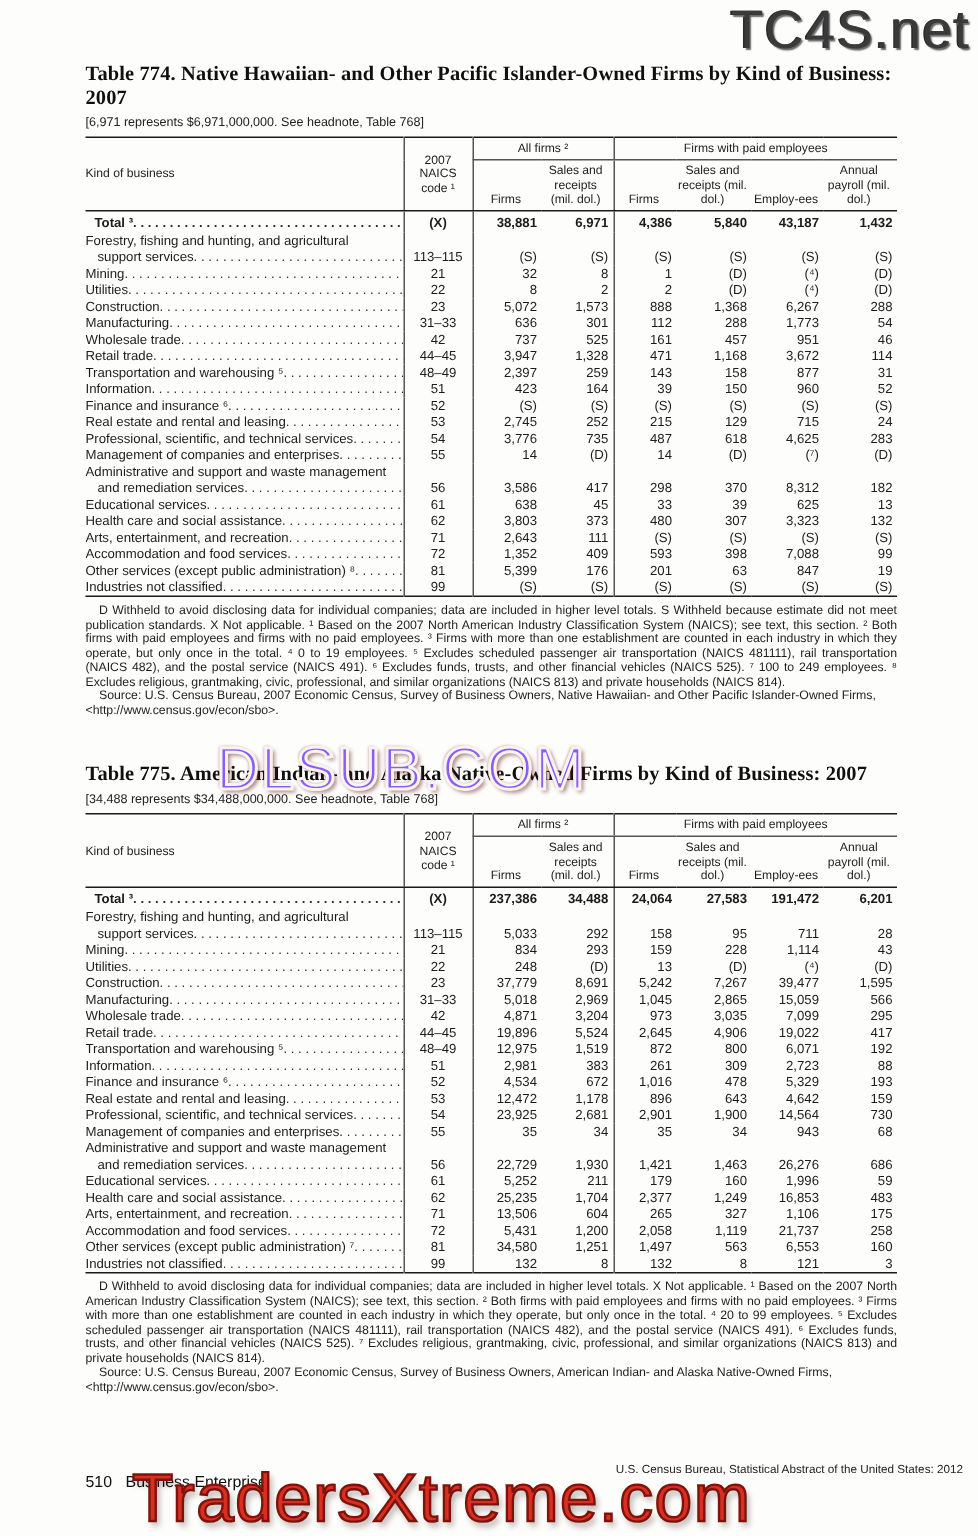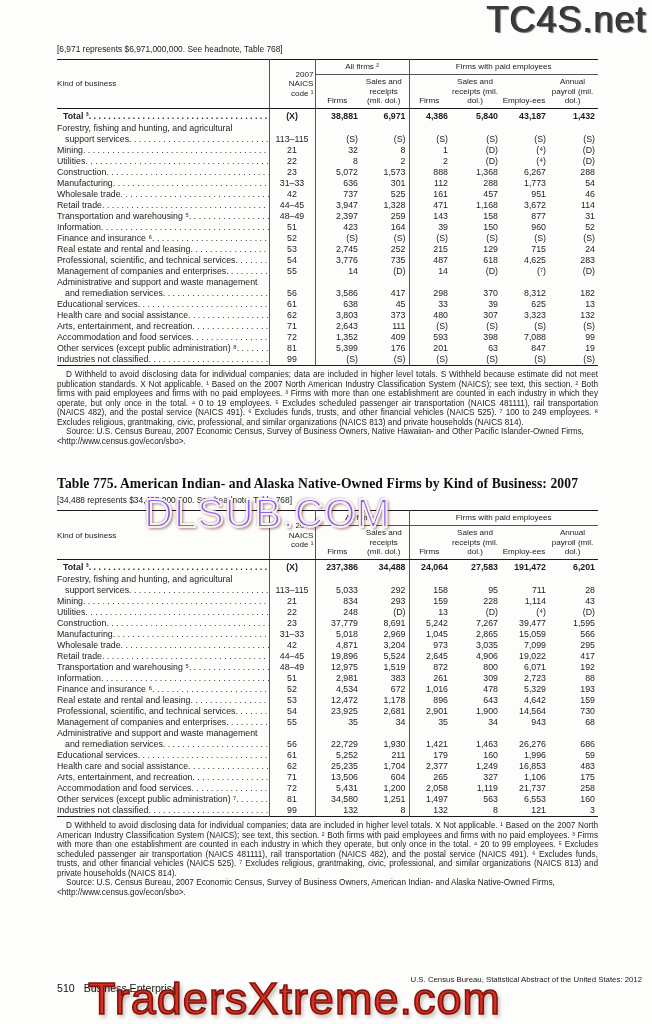--- a/index.html
+++ b/index.html
@@ -5,21 +5,21 @@
   *{margin:0;padding:0;box-sizing:border-box}
   html,body{width:652px;height:1024px}
   body{background:#ddd;font-family:"Liberation Sans",sans-serif}
   .page{position:relative;width:652px;height:1024px;background:#fdfdfb;overflow:hidden;color:#1c1c1c}
   .content{padding:41px 54px 0 57px}
   .tbl-title{font-family:"Liberation Serif",serif;font-size:13.6px;line-height:16px;font-weight:700;color:#101010;letter-spacing:.1px}
   .headnote{font-size:8.4px;margin-top:3px;color:#222}
   table.data{width:100%;border-collapse:collapse;table-layout:fixed;margin-top:5px;border-top:1.3px solid #1a1a1a;border-bottom:1.3px solid #1a1a1a}
   thead th{font-weight:400;font-size:8.1px;line-height:9.3px;color:#1c1c1c}
   .h-kind{text-align:left;vertical-align:middle;border-bottom:1px solid #1a1a1a}
-  .h-naics{text-align:right;vertical-align:middle;border-left:1px solid #555;border-right:1px solid #555;border-bottom:1px solid #1a1a1a;padding:2px 1px}
+  .h-naics{text-align:center;vertical-align:middle;border-left:1px solid #555;border-right:1px solid #555;border-bottom:1px solid #1a1a1a;padding:2px 1px}
   .h-group{text-align:center;border-bottom:1px solid #555;padding:2px 0 3px}
   .h-group-paid{border-left:1px solid #555}
   tr.subhead th{text-align:center;vertical-align:bottom;padding:2px 3px 3px 1px;border-bottom:1px solid #1a1a1a}
   th.h-rule{border-right:1px solid #555}
   tbody{font-size:8.8px}
   tbody td{line-height:11px;vertical-align:bottom;padding:0 3px 0 0}
   td.c-label{padding:0;overflow:hidden}
   td.c-naics{text-align:center;border-left:1px solid #555;border-right:1px solid #555;padding:0 1px}
   td.c-num{text-align:right}
   td.n1{border-right:1px solid #555}
@@ -48,20 +48,21 @@
 </head>
 <body>
 
 <div class="page">
 
   <div class="wm wm-tc4s">TC4S.net</div>
 
   <div class="content">
 
     <section class="tbl-section">
+      <h2 class="tbl-title">Table 774. Native Hawaiian- and Other Pacific Islander-Owned Firms by Kind of Business: 2007</h2>
       <p class="headnote">[6,971 represents $6,971,000,000. See headnote, Table 768]</p>
 
       <table class="data">
         <colgroup>
           <col style="width:212px">
             <col style="width:46px">
             <col style="width:46px">
             <col style="width:48px">
           <col style="width:42px">
             <col style="width:50px">

